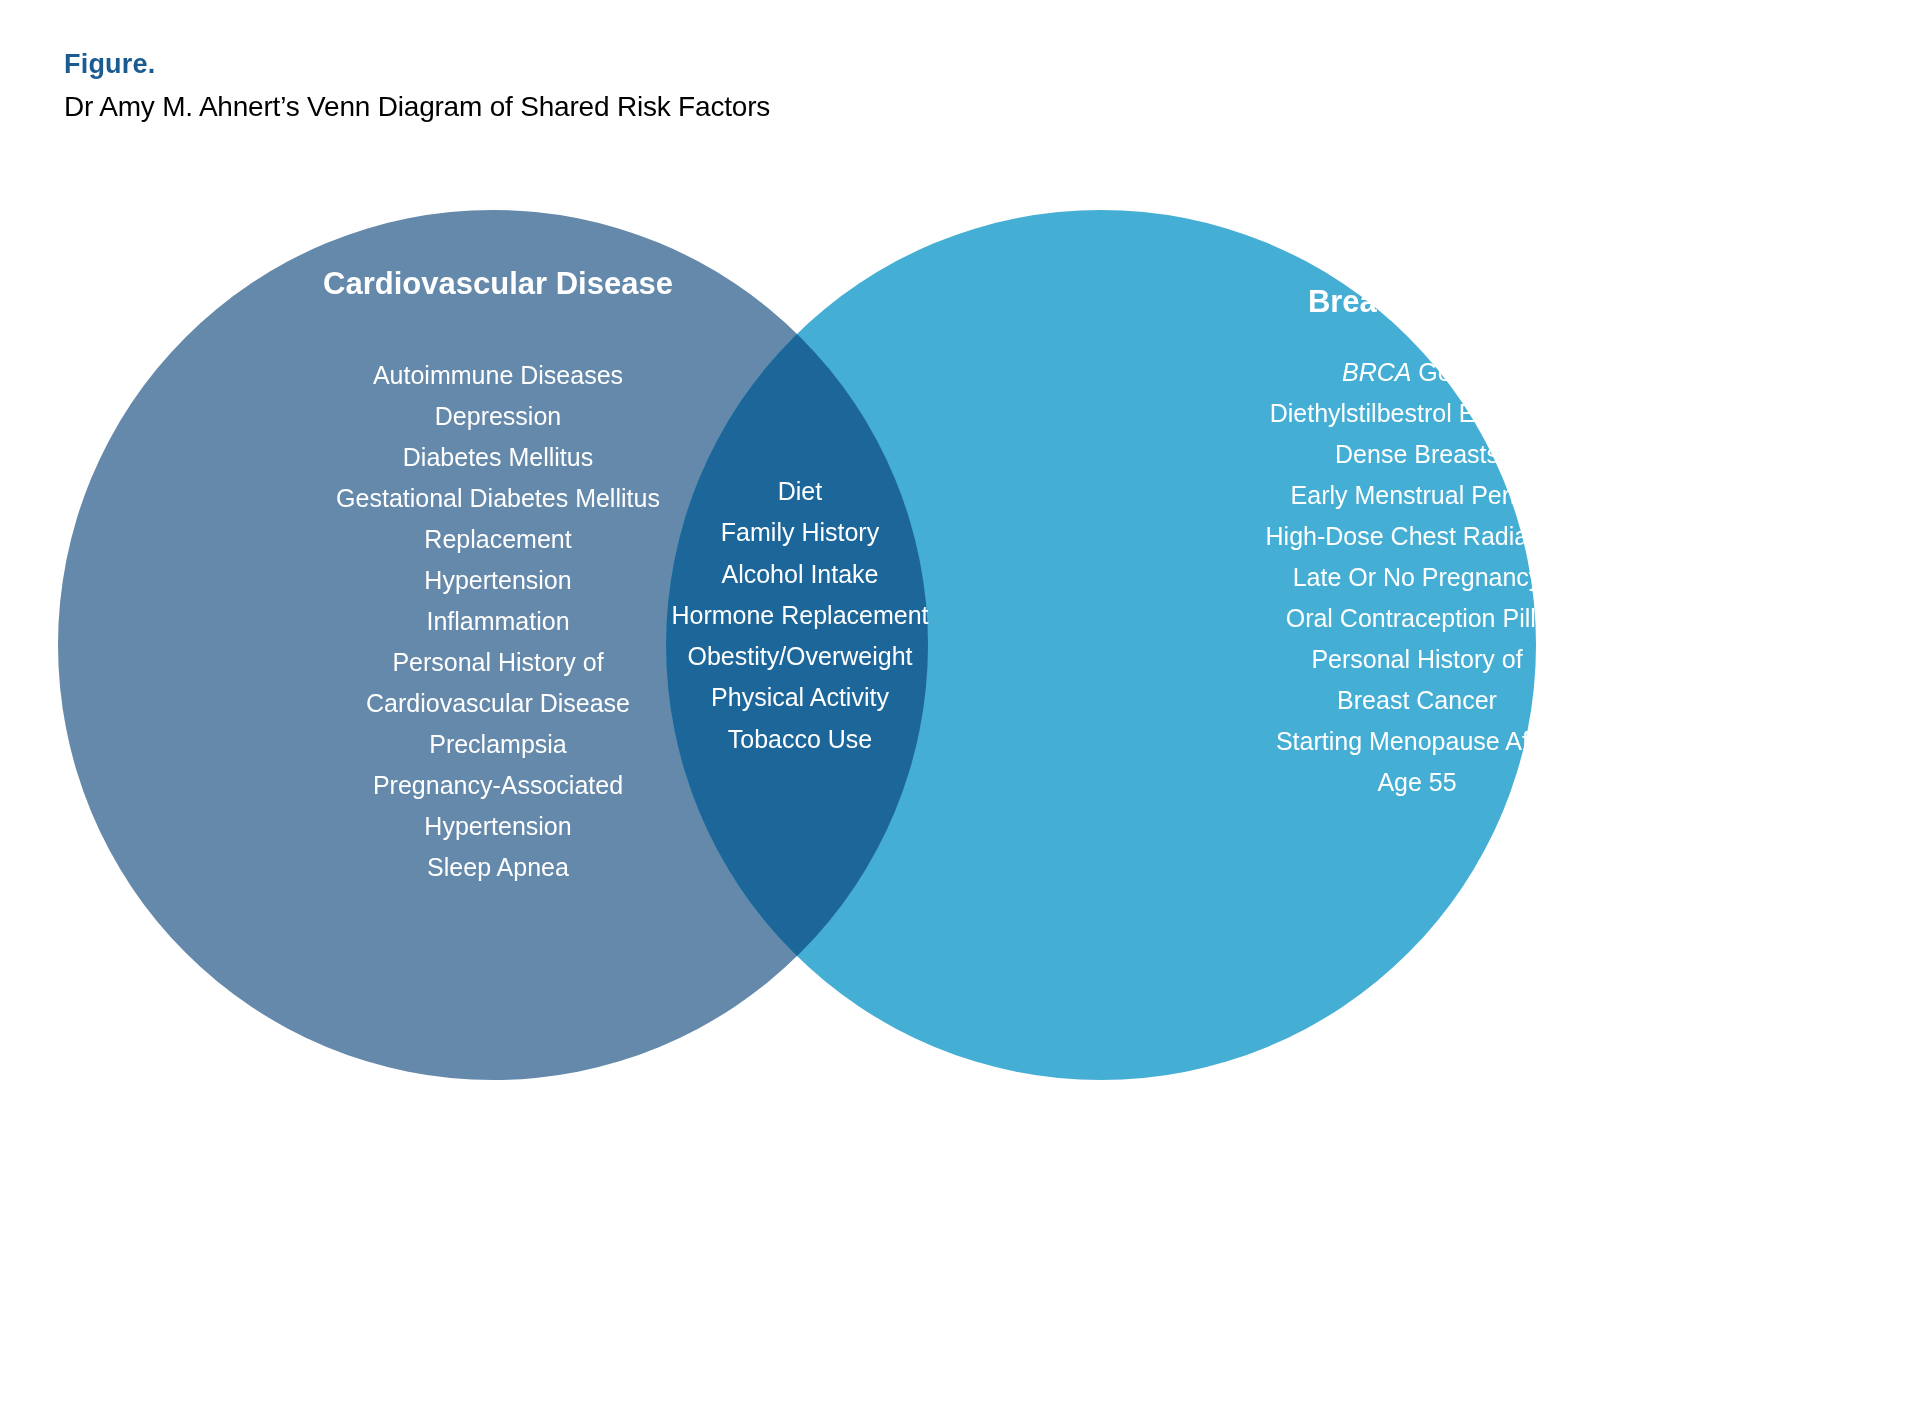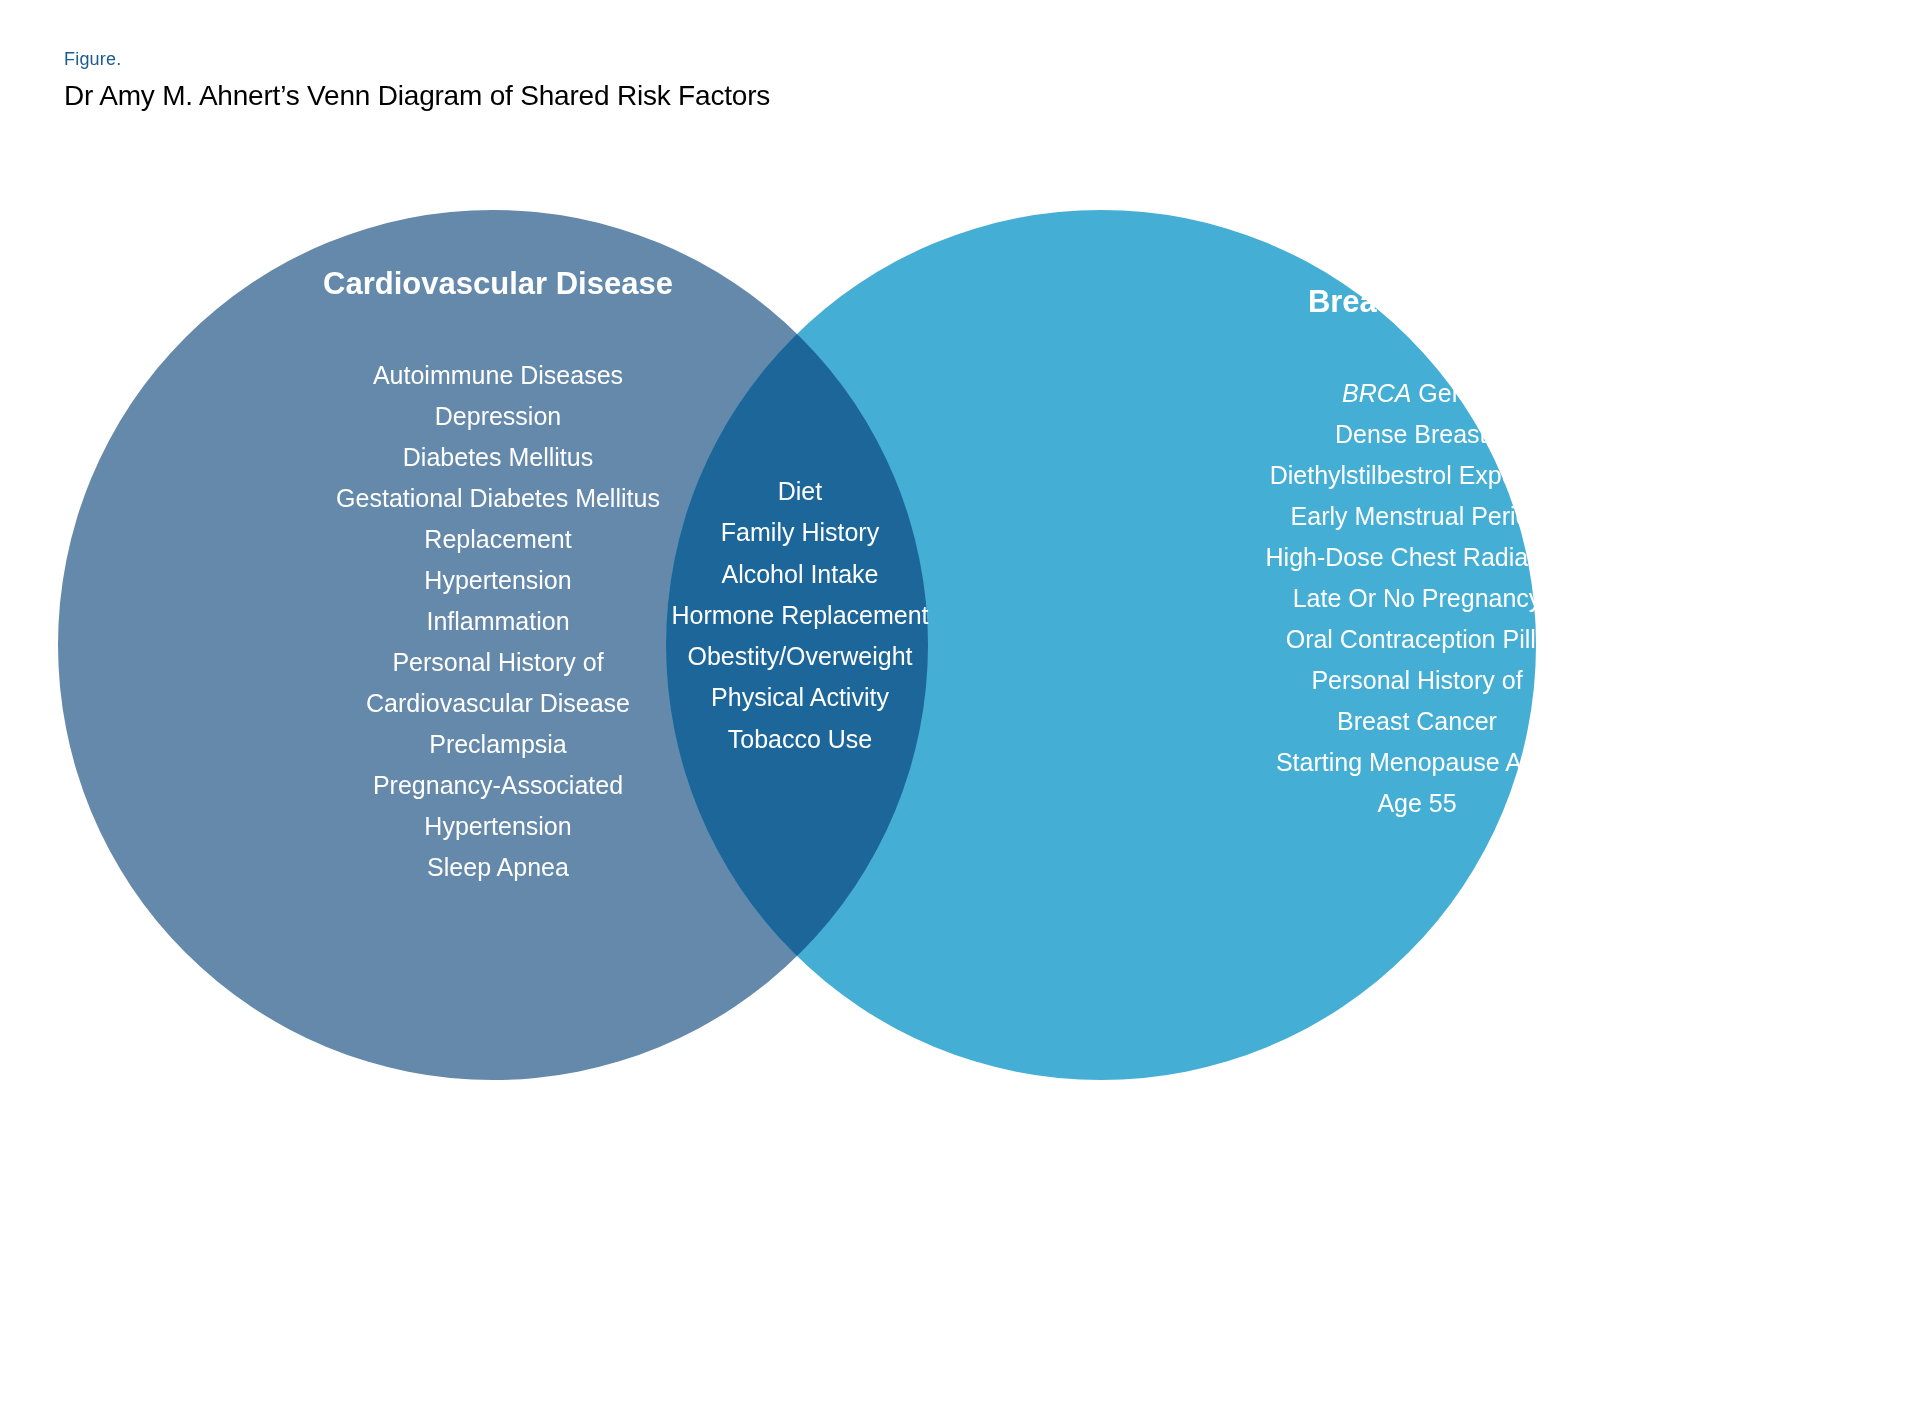--- a/index.html
+++ b/index.html
@@ -7,22 +7,22 @@
   body {
     background:#ffffff;
     font-family:"Liberation Sans", sans-serif;
     position:relative;
     overflow:hidden;
   }
 
   
   #heading { position:absolute; left:64px; top:48px; }
   #figure-label {
-    font-size:18px;
-    font-weight:normal;
+    font-size:27px;
+    font-weight:bold;
     color:#1a5b92;
     letter-spacing:.2px;
     line-height:1.25;
   }
   #figure-title {
     font-size:28px;
     font-weight:normal;
     color:#000000;
     line-height:1.35;
     margin-top:6px;
@@ -68,21 +68,21 @@
   
   #center-lobe-text {
     left:610px; top:296px; width:380px;
   }
   #center-lobe-text .lobe-list li { line-height:1.65; }
 
   
   #right-lobe-text {
     left:1022px; top:108px; width:790px;
   }
-  #right-lobe-text .lobe-list { margin-top:52px;text-align:center; }
+  #right-lobe-text .lobe-list { margin-top:31px;text-align:center; }
   #right-lobe-text .lobe-heading { margin-left:-8px; }
 </style>
 </head>
 <body>
 
 <div id="heading">
   <div id="figure-label" style="color: rgb(26, 91, 146);">Figure.</div>
   <div id="figure-title" style="color: rgb(0, 0, 0);">Dr Amy M. Ahnert’s Venn Diagram of Shared Risk Factors</div>
 </div>
 
@@ -133,22 +133,22 @@
         <li>Obestity/Overweight</li>
         <li>Physical Activity</li>
         <li>Tobacco Use</li>
       </ul>
   </div>
 
   <div id="right-lobe-text" class="lobe-text">
     <div class="lobe-heading">Breast Cancer</div>
     <ul class="lobe-list" id="right-list">
         <li><span class="ital">BRCA</span> Genes</li>
+        <li>Diethylstilbestrol Exposure</li>
         <li>Dense Breasts</li>
-        <li>Diethylstilbestrol Exposure</li>
         <li>Early Menstrual Period</li>
         <li>High-Dose Chest Radiation</li>
         <li>Late Or No Pregnancy</li>
         <li>Oral Contraception Pills</li>
         <li>Personal History of
 Breast Cancer</li>
         <li>Starting Menopause After
 Age 55</li>
       </ul>
   </div>

